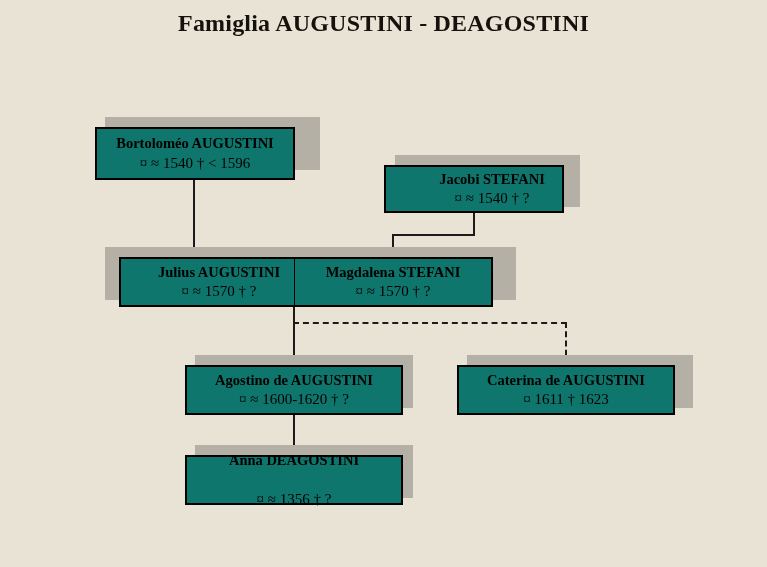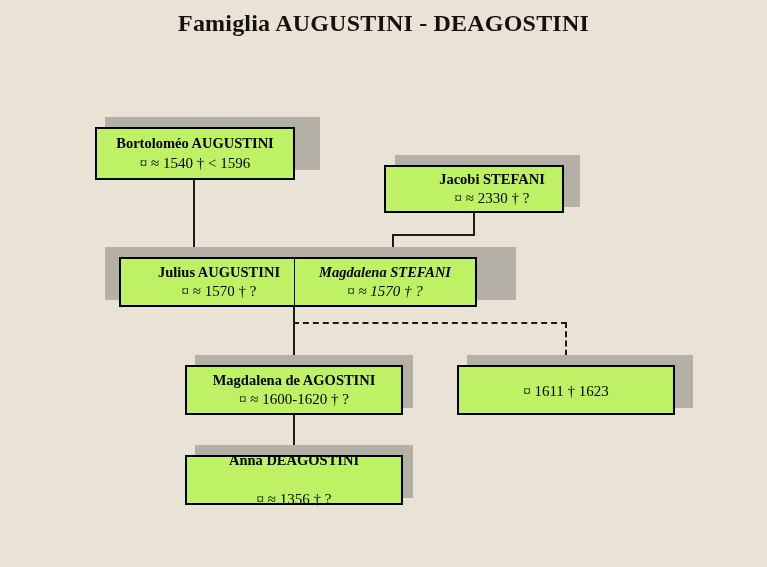--- a/index.html
+++ b/index.html
@@ -53,21 +53,21 @@
     width: 0;
     border-left: 2px dashed #1b1b1b;
   }
   
   .shadow {
     position: absolute;
     background: #b5b0a6;
   }
   .node {
     position: absolute;
-    background: #bef264;
+    background: #0f766e;
     border: 2px solid #000000;
     box-sizing: border-box;
     display: flex;
     flex-direction: column;
     align-items: center;
     justify-content: center;
     text-align: center;
     color: #000000;
   }
   .node .name {
@@ -108,41 +108,42 @@
 
   <div class="shadow" style="left:105px; top:117px; width:215px; height:53px;"></div>
   <div class="node" style="left:95px; top:127px; width:200px; height:53px;">
     <div class="name">Bortoloméo AUGUSTINI</div>
     <div class="dates">¤ ≈ 1540      † &lt; 1596</div>
   </div>
 
   <div class="shadow" style="left:395px; top:155px; width:185px; height:52px;"></div>
   <div class="node" style="left:384px; top:165px; width:180px; height:48px;padding-left:36px;">
     <div class="name">Jacobi STEFANI</div>
-    <div class="dates">¤ ≈ 2330  † ?</div>
+    <div class="dates">¤ ≈ 1540  † ?</div>
   </div>
 
   <div class="shadow" style="left:105px; top:247px; width:411px; height:53px;"></div>
   <div class="node pair-left" style="left:95px; top:257px; width:199px; height:50px;">
     <div class="name">Julius AUGUSTINI</div>
     <div class="dates">¤ ≈ 1570  † ?</div>
   </div>
-  <div class="node pair-right" style="left:294px; top:257px; width:183px; height:50px;font-style:italic;">
+  <div class="node pair-right" style="left:294px; top:257px; width:199px; height:50px;">
     <div class="name">Magdalena STEFANI</div>
     <div class="dates">¤ ≈ 1570  † ?</div>
   </div>
 
   <div class="shadow" style="left:195px; top:355px; width:218px; height:53px;"></div>
   <div class="node" style="left:185px; top:365px; width:218px; height:50px;">
-    <div class="name">Magdalena de AGOSTINI</div>
+    <div class="name">Agostino de AUGUSTINI</div>
     <div class="dates">¤ ≈ 1600-1620  † ?</div>
   </div>
 
   <div class="shadow" style="left:467px; top:355px; width:226px; height:53px;"></div>
   <div class="node" style="left:457px; top:365px; width:218px; height:50px;">
+    <div class="name">Caterina de AUGUSTINI</div>
     <div class="dates">¤ 1611  † 1623</div>
   </div>
 
   <div class="shadow" style="left:195px; top:445px; width:218px; height:53px;"></div>
   <div class="node" style="left:185px; top:455px; width:218px; height:50px;gap:20px;">
     <div class="name">Anna DEAGOSTINI</div>
     <div class="dates">¤ ≈  1356 † ?</div>
   </div>
 
 </div>

